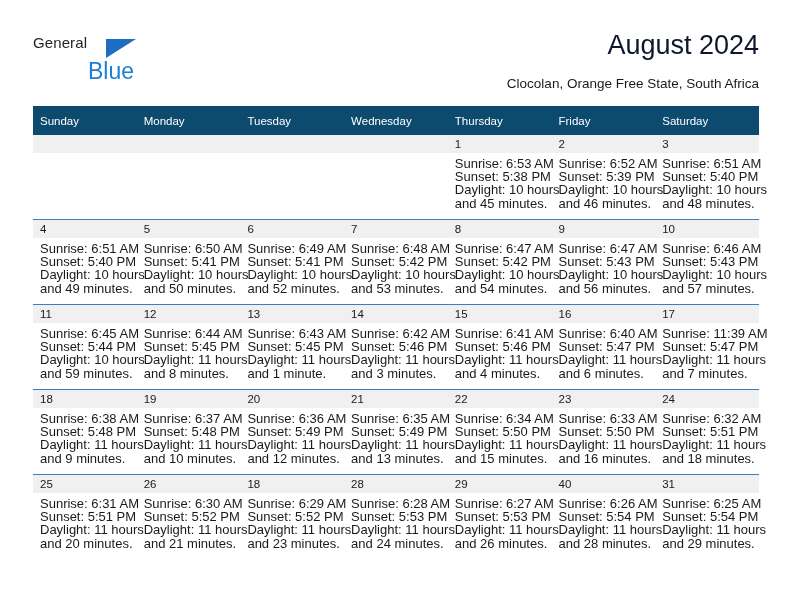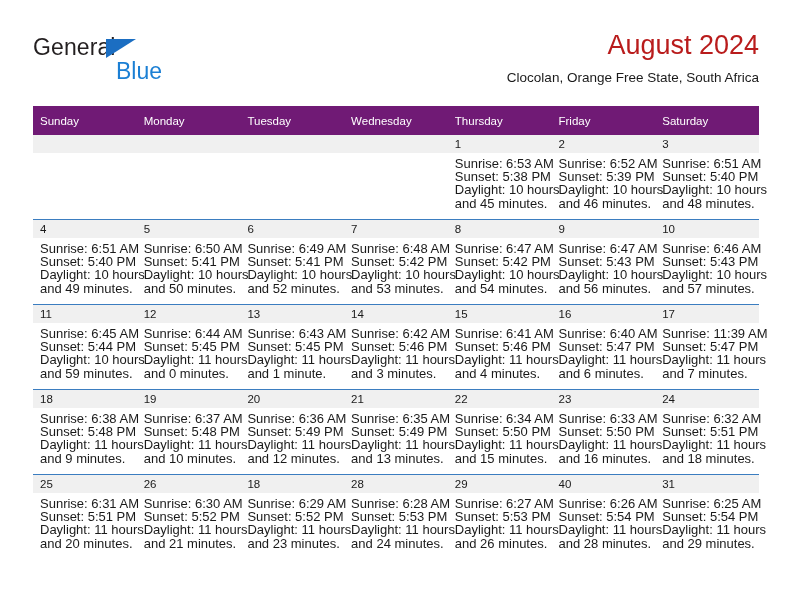--- a/index.html
+++ b/index.html
@@ -34,76 +34,75 @@
     position: absolute;
     left: 0;
     top: 6px;
     width: 180px;
     height: 58px;
   }
   .brand-general {
     position: absolute;
     left: 0;
     top: 0;
-    font-size: 23px;
+    font-size: 15px;
     letter-spacing: 0.1px;
     color: #231f20;
     font-family: "Liberation Sans", sans-serif;
   }
   .brand-tri {
     position: absolute;
     left: 73px;
     top: 5px;
     width: 0;
     height: 0;
     border-left: 30px solid #1b6ec2;
     border-bottom: 19px solid transparent;
   }
   .brand-blue {
     position: absolute;
     left: 55px;
     top: 24px;
     font-size: 23px;
     color: #1b7fd4;
     font-family: "Liberation Sans", sans-serif;
-    margin-left: 28px;
   }
 
   .title-block {
     position: absolute;
     right: 0;
     top: 0;
     text-align: right;
   }
   .cal-title {
     font-size: 27px;
-    color: #b91c1c;
+    color: #0f172a;
     line-height: 34px;
     white-space: nowrap;
   }
   .cal-subtitle {
     font-size: 13.5px;
     color: #1a1a1a;
     line-height: 20px;
-    margin-top: 6px;
+    margin-top: 12px;
     white-space: nowrap;
     text-align: right;
   }
 
   
   .calendar {
     position: absolute;
     left: 33px;
     top: 106px;
     width: 726px;
     border-collapse: collapse;
     table-layout: fixed;
   }
   .calendar th {
-    background: #701a75;
+    background: #0c4a6e;
     color: #ffffff;
     font-size: 11.5px;
     font-weight: normal;
     text-align: left;
     padding: 5px 0 5px 7px;
     height: 19px;
     border: none;
   }
   .calendar td {
     vertical-align: top;
@@ -286,21 +285,21 @@
               <div>Daylight: 10 hours</div>
               <div>and 59 minutes.</div>
             </div>
           </td>
           <td>
             <div class="daynum">12</div>
             <div class="cellbody">
               <div>Sunrise: 6:44 AM</div>
               <div>Sunset: 5:45 PM</div>
               <div>Daylight: 11 hours</div>
-              <div>and 0 minutes.</div>
+              <div>and 8 minutes.</div>
             </div>
           </td>
           <td>
             <div class="daynum">13</div>
             <div class="cellbody">
               <div>Sunrise: 6:43 AM</div>
               <div>Sunset: 5:45 PM</div>
               <div>Daylight: 11 hours</div>
               <div>and 1 minute.</div>
             </div>

